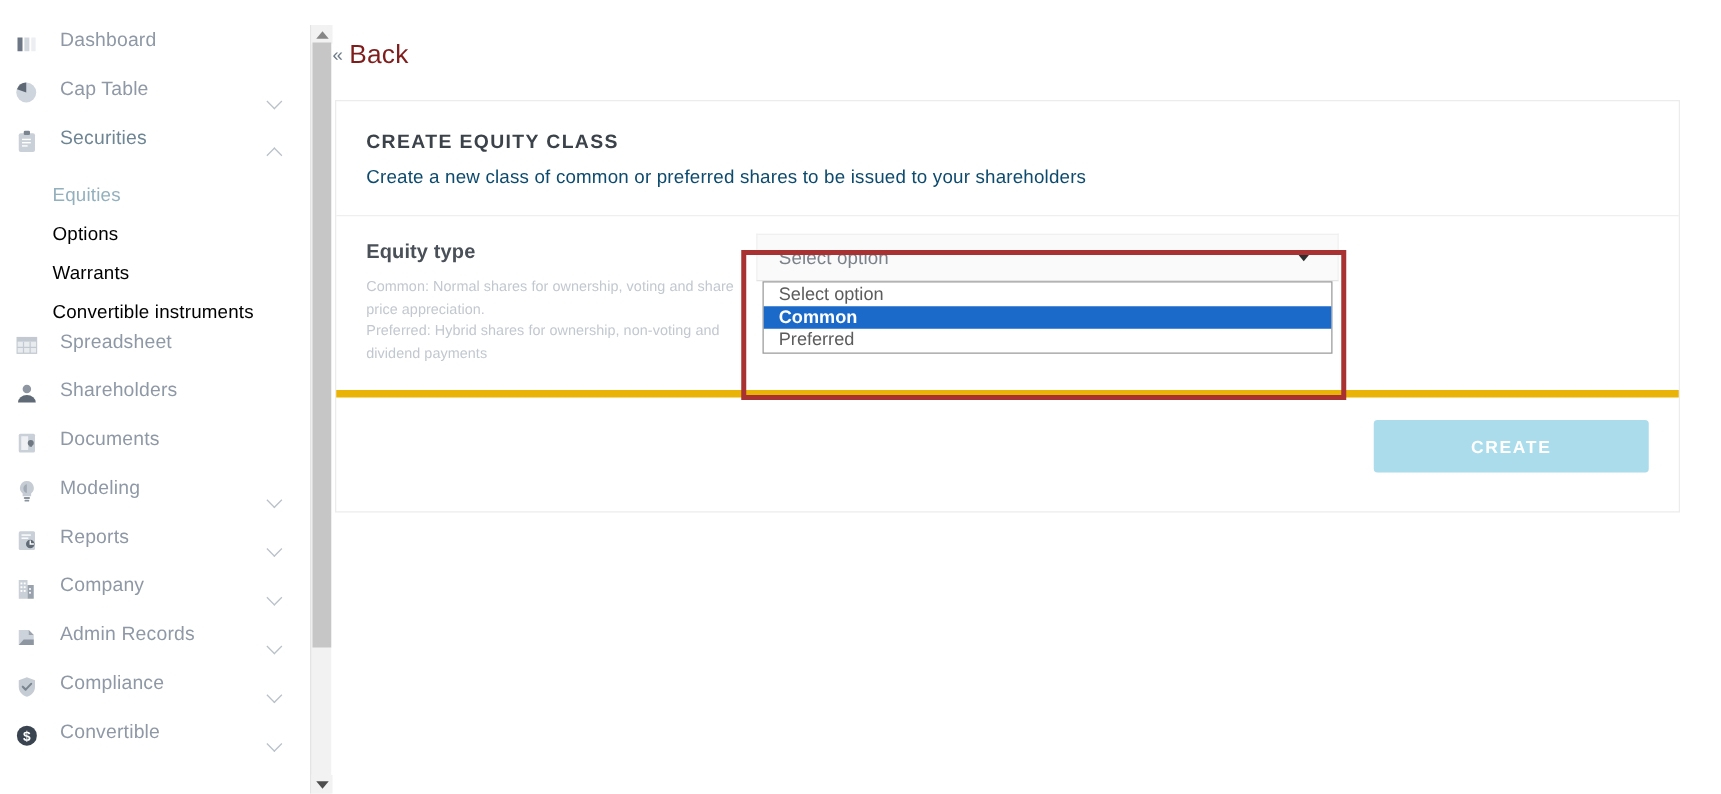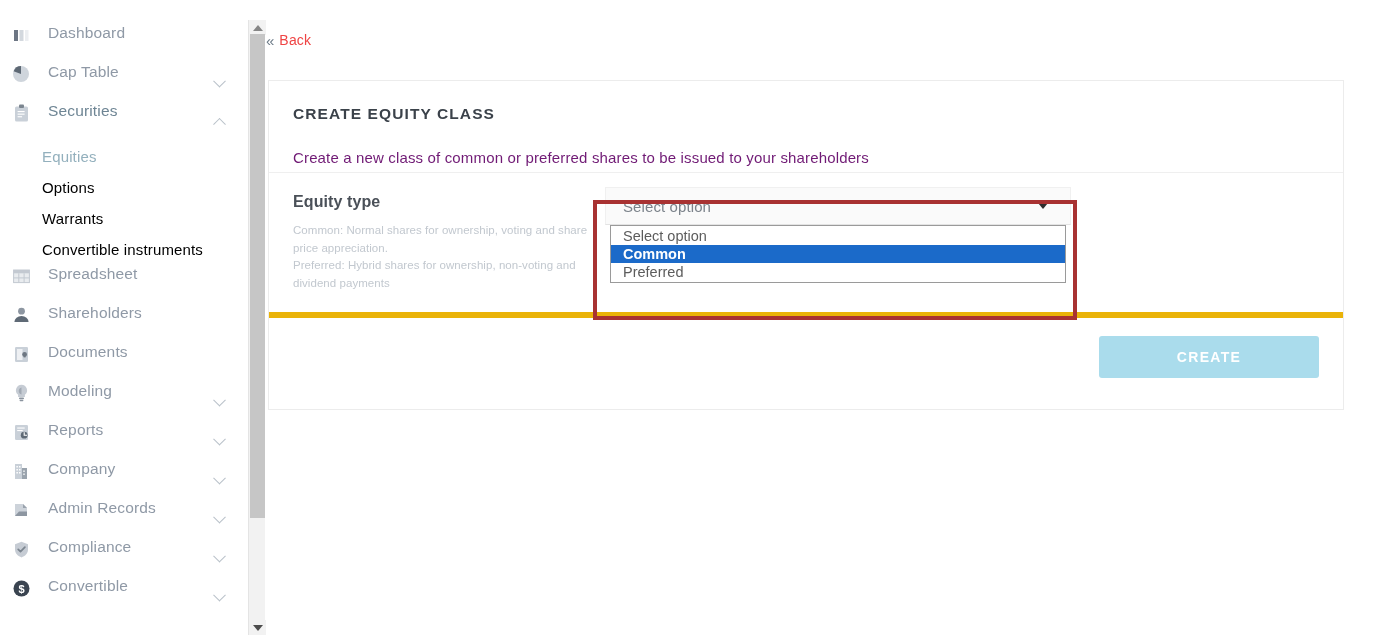--- a/index.html
+++ b/index.html
@@ -86,40 +86,40 @@
   #main { position: absolute; left: 266px; top: 0; right: 0; height: 635px; }
 
   #back-row {
     position: absolute; left: 0; top: 32px;
     display: flex; align-items: center;
     cursor: pointer;
   }
   #back-chevs {
     font-size: 15px; color: #6d7b88; margin-right: 5px; line-height: 1;
   }
-  #back-label { font-size: 14px; color: #ef4444; letter-spacing: .2px; }
+  #back-label { font-size: 21px; color: #7f1d1d; letter-spacing: .2px; }
 
   #card {
     position: absolute; left: 2px; top: 80px;
     width: 1076px; height: 330px;
     background: #fff;
     border: 1px solid #ececec;
   }
   #card-head {
     height: 92px;
     border-bottom: 1px solid #efefef;
     padding: 24px 0 0 24px;
   }
   #card-title {
     font-size: 15.5px; font-weight: bold; color: #3b424a;
     letter-spacing: 1.1px;
   }
   #card-sub {
-    margin-top: 26px;
-    font-size: 15px; color: #701a75; letter-spacing: .15px;
+    margin-top: 10px;
+    font-size: 15px; color: #0c4a6e; letter-spacing: .15px;
   }
 
   #card-body {
     position: relative;
     height: 145px;
     border-bottom: 6px solid #eab308;
     padding: 20px 0 0 24px;
   }
   #field-label { font-size: 16px; font-weight: bold; color: #4a5058; letter-spacing: .1px; }
   #field-desc {

